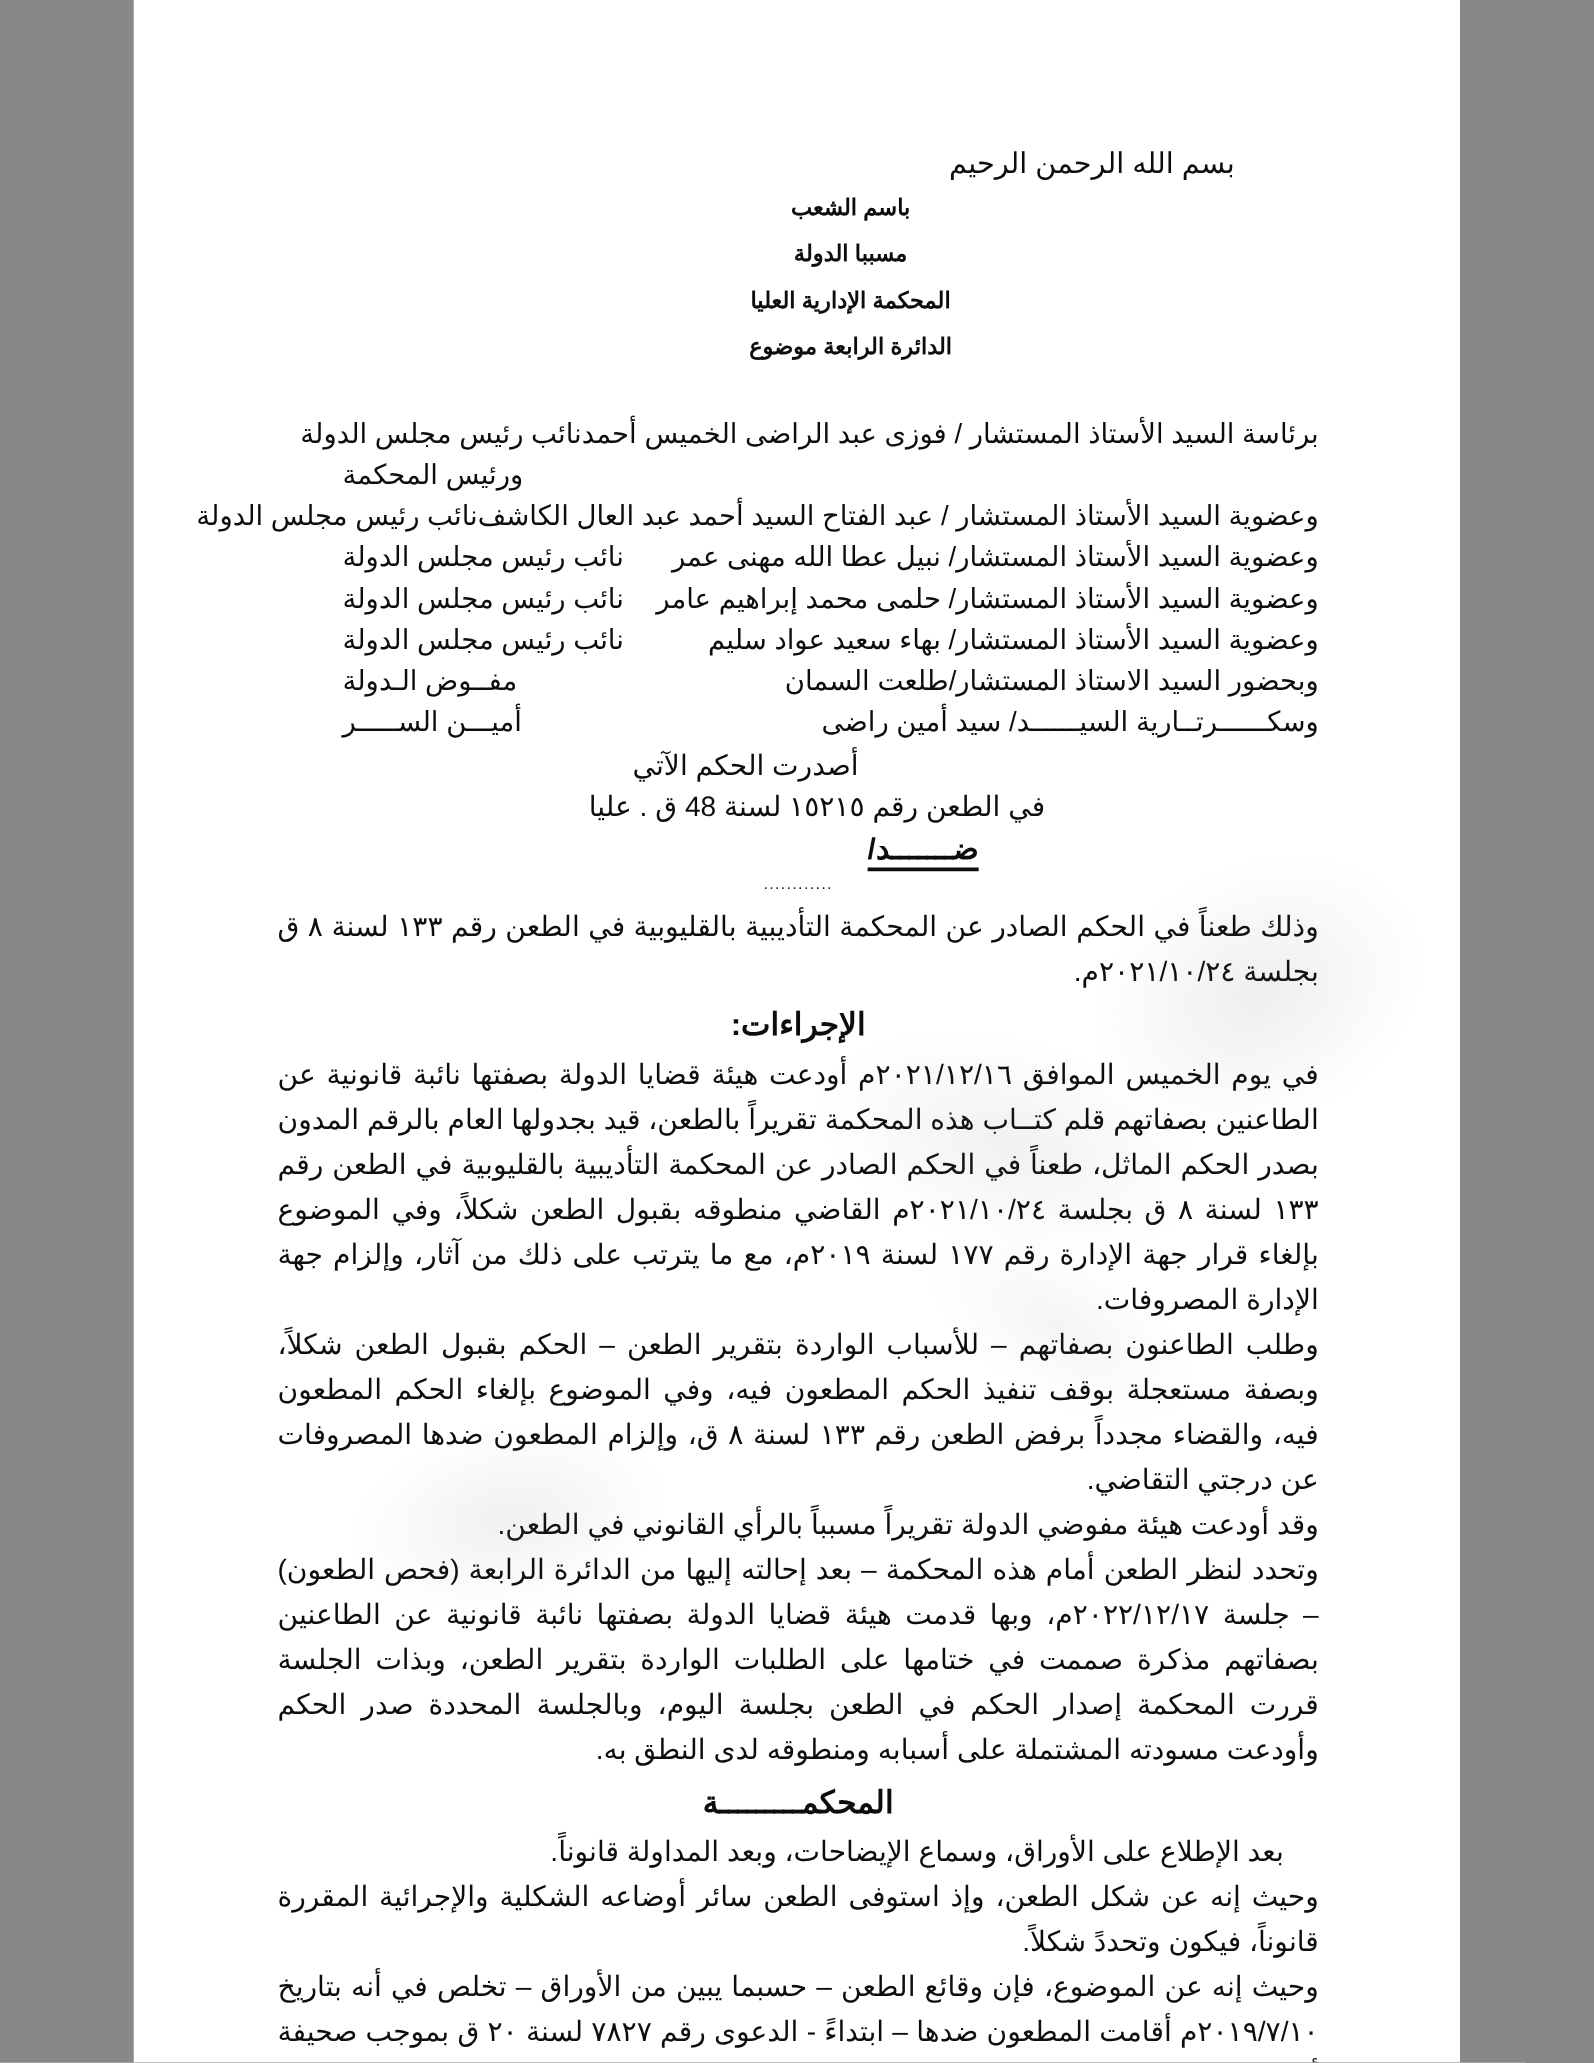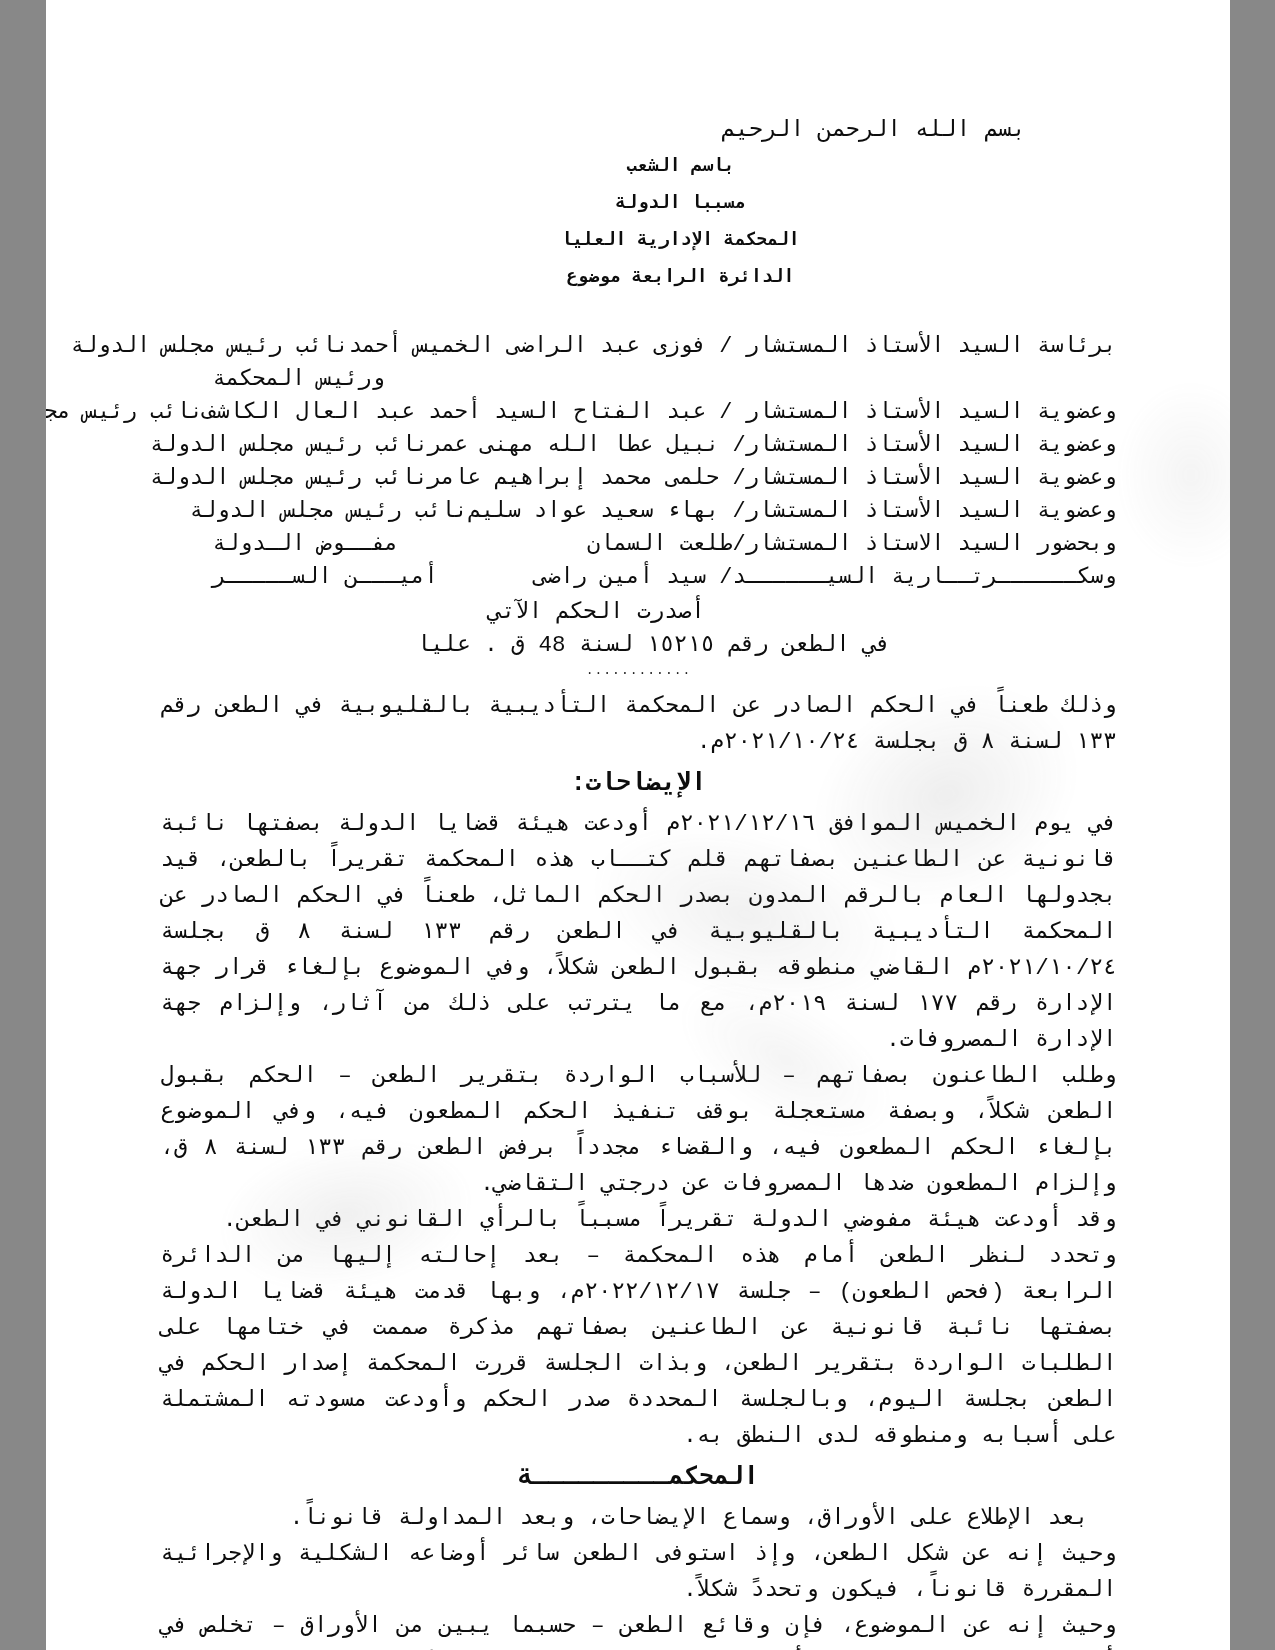--- a/index.html
+++ b/index.html
@@ -1,22 +1,22 @@
 <!DOCTYPE html>
 <html lang="ar"><head>
 <meta charset="utf-8">
 <style>
   html,body{margin:0;padding:0;background:#888;}
   .page{
     position:relative;
-    width:1184px;height:1650px;
+    width:1061px;height:1650px;
     margin:0 auto;
     background:#ffffff;
     overflow:hidden;
-    font-family:Liberation Mono, monospace;
+    font-family:Liberation Sans, sans-serif;
     color:#0d0d0d;
     box-sizing:border-box;
     padding:112px 113px 1px 115px;
   }
   .content{direction:rtl;}
 
   
   .basmala{
     text-align:center;
     font-size:23px;
@@ -168,26 +168,27 @@
       </div>
       <div class="panel-row">
         <span class="panel-main">وسكــــــرتــارية السيــــــد/ سيد أمين راضى</span>
         <span class="panel-role">أميـــن الســـــر</span>
       </div>
     </div>
 
     <div class="case-block">
       <div class="case-line off-a">أصدرت الحكم الآتي</div>
       <div class="case-line off-b">في الطعن رقم ١٥٢١٥ لسنة 48 ق . عليا</div>
+      <div class="versus-line"><span class="versus-word">ضـــــــد/</span></div>
       <div class="dots-line">............</div>
     </div>
 
     <p class="para intro">وذلك طعناً في الحكم الصادر عن المحكمة التأديبية بالقليوبية في الطعن رقم ١٣٣ لسنة ٨ ق بجلسة ٢٠٢١/١٠/٢٤م.</p>
 
-    <div class="section-heading underlined"><span>الإيضاحات:</span></div>
+    <div class="section-heading underlined"><span>الإجراءات:</span></div>
     <p class="para">في يوم الخميس الموافق ٢٠٢١/١٢/١٦م أودعت هيئة قضايا الدولة بصفتها نائبة قانونية عن الطاعنين بصفاتهم قلم كتــاب هذه المحكمة تقريراً بالطعن، قيد بجدولها العام بالرقم المدون بصدر الحكم الماثل، طعناً في الحكم الصادر عن المحكمة التأديبية بالقليوبية في الطعن رقم ١٣٣ لسنة ٨ ق بجلسة ٢٠٢١/١٠/٢٤م القاضي منطوقه بقبول الطعن شكلاً، وفي الموضوع بإلغاء قرار جهة الإدارة رقم ١٧٧ لسنة ٢٠١٩م، مع ما يترتب على ذلك من آثار، وإلزام جهة الإدارة المصروفات.</p>
     <p class="para">وطلب الطاعنون بصفاتهم – للأسباب الواردة بتقرير الطعن – الحكم بقبول الطعن شكلاً، وبصفة مستعجلة بوقف تنفيذ الحكم المطعون فيه، وفي الموضوع بإلغاء الحكم المطعون فيه، والقضاء مجدداً برفض الطعن رقم ١٣٣ لسنة ٨ ق، وإلزام المطعون ضدها المصروفات عن درجتي التقاضي.</p>
     <p class="para">وقد أودعت هيئة مفوضي الدولة تقريراً مسبباً بالرأي القانوني في الطعن.</p>
     <p class="para">وتحدد لنظر الطعن أمام هذه المحكمة – بعد إحالته إليها من الدائرة الرابعة (فحص الطعون) – جلسة ٢٠٢٢/١٢/١٧م، وبها قدمت هيئة قضايا الدولة بصفتها نائبة قانونية عن الطاعنين بصفاتهم مذكرة صممت في ختامها على الطلبات الواردة بتقرير الطعن، وبذات الجلسة قررت المحكمة إصدار الحكم في الطعن بجلسة اليوم، وبالجلسة المحددة صدر الحكم وأودعت مسودته المشتملة على أسبابه ومنطوقه لدى النطق به.</p>
 
     <div class="section-heading"><span>المحكمـــــــــة</span></div>
     <p class="para indent-sm">بعد الإطلاع على الأوراق، وسماع الإيضاحات، وبعد المداولة قانوناً.</p>
     <p class="para">وحيث إنه عن شكل الطعن، وإذ استوفى الطعن سائر أوضاعه الشكلية والإجرائية المقررة قانوناً، فيكون وتحددً شكلاً.</p>
     <p class="para">وحيث إنه عن الموضوع، فإن وقائع الطعن – حسبما يبين من الأوراق – تخلص في أنه بتاريخ ٢٠١٩/٧/١٠م أقامت المطعون ضدها – ابتداءً - الدعوى رقم ٧٨٢٧ لسنة ٢٠ ق بموجب صحيفة أودعت قلم كتاب محكمة القضاء الإداري بالقليوبية (الدائرة السابعة والثلاثون)، طالبة في ختامها الحكم بقبول الدعوى شكلاً، وفي الموضوع بإلغاء</p>
 

